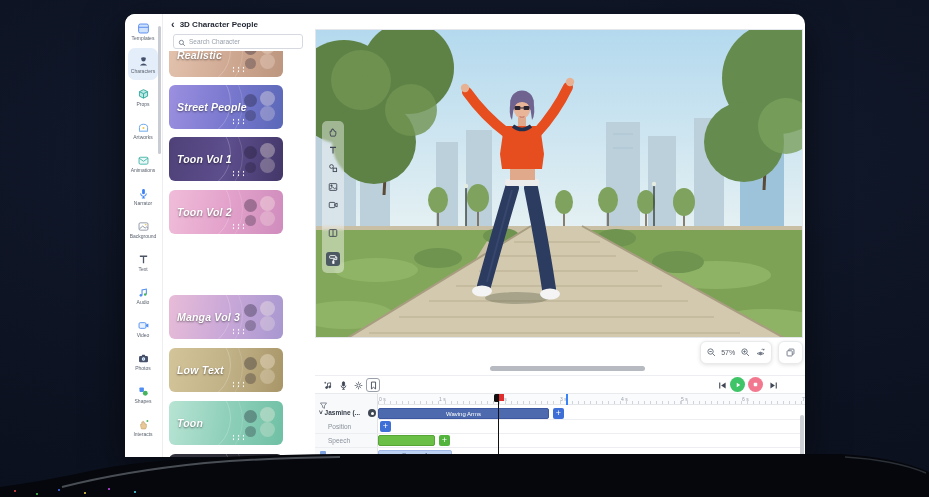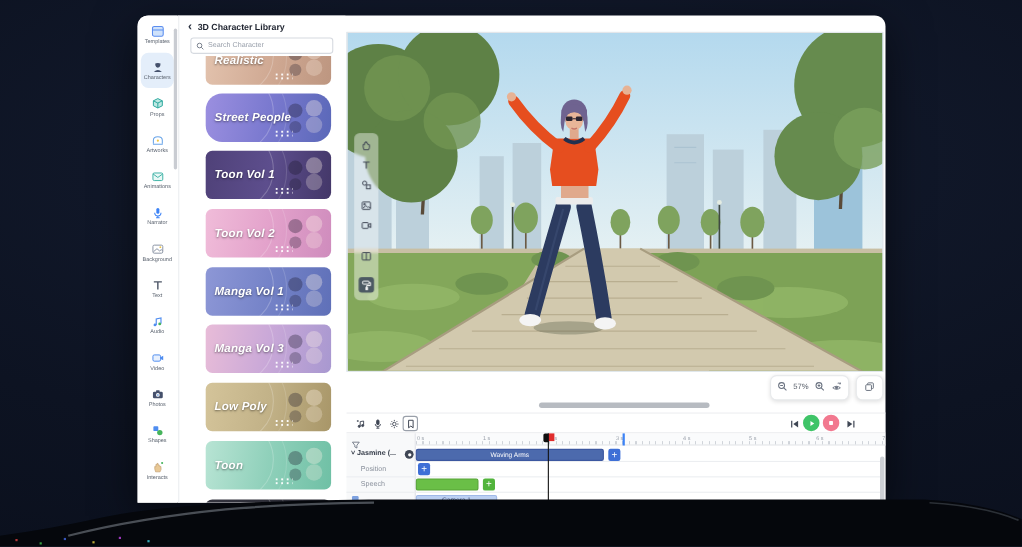--- a/index.html
+++ b/index.html
@@ -24,35 +24,35 @@
   
   .panel{position:absolute;left:37px;top:0;width:152px;height:100%;background:#fff;border-left:1px solid #eceef1;}
   .p-head{position:absolute;left:8px;top:5px;display:flex;align-items:center;gap:5px;}
   .p-back{font-size:11px;color:#2a3140;font-weight:bold;line-height:10px;cursor:pointer;}
   .p-title{font-size:8px;font-weight:bold;color:#1f2430;}
   .p-search{position:absolute;left:10px;top:20px;width:130px;height:15px;border:1px solid #d6dae0;border-radius:3px;
     display:flex;align-items:center;gap:3px;padding:0 4px;background:#fff;}
   .p-search input{border:0;outline:0;width:100%;font-size:6.5px;color:#394150;padding:0;background:transparent;}
   .p-search input::placeholder{color:#9aa1ac;}
   .cards{position:absolute;left:0;top:37px;bottom:0;width:100%;overflow:hidden;}
-  .card{position:absolute;left:6px;width:114px;height:44px;border-radius:6px;overflow:hidden;cursor:pointer;margin-left:18px;}
+  .card{position:absolute;left:6px;width:114px;height:44px;border-radius:6px;overflow:hidden;cursor:pointer;}
   .card::before{content:"";position:absolute;left:-12px;top:-20px;width:72px;height:72px;border:1px solid rgba(255,255,255,.22);border-radius:50%;}
   .card::after{content:"";position:absolute;left:-20px;top:-28px;width:92px;height:92px;border:1px solid rgba(255,255,255,.14);border-radius:50%;}
   .card-lb{position:absolute;left:8px;top:50%;transform:translateY(-50%);font-size:10.5px;font-weight:800;
     font-style:italic;color:#fff;text-shadow:0 1px 2px rgba(0,0,0,.5);letter-spacing:.2px;z-index:2;}
   .fig{position:absolute;right:6px;top:5px;bottom:0;width:48px;z-index:1;}
   .fig::before{content:"";position:absolute;right:20px;top:4px;width:13px;height:13px;border-radius:50%;
     background:rgba(25,22,40,.32);box-shadow:0 15px 0 -1px rgba(25,22,40,.28);}
   .fig::after{content:"";position:absolute;right:2px;top:1px;width:15px;height:15px;border-radius:50%;
     background:rgba(255,242,232,.34);box-shadow:0 15px 0 0 rgba(255,242,232,.26);}
   .dots{position:absolute;left:54%;bottom:4px;width:17px;height:7px;z-index:2;
     background-image:radial-gradient(circle, rgba(255,255,255,.95) .8px, transparent 1.1px);
     background-size:5px 3.5px;}
   .c0{background:linear-gradient(100deg,#e3c3ae,#cfa892 55%,#bd9680);}
-  .c1{background:linear-gradient(100deg,#9b8fe0,#7a79cf 50%,#5a68b8);border-radius:15px;}
+  .c1{background:linear-gradient(100deg,#9b8fe0,#7a79cf 50%,#5a68b8);}
   .c2{background:linear-gradient(100deg,#4f4178,#5d4e8d 50%,#433768);padding-left:15px;}
   .c3{background:linear-gradient(100deg,#f0bcd9,#e3a2cb 50%,#cf8cbd);text-align:right;}
   .c4{background:linear-gradient(100deg,#8d97d6,#7583c8 50%,#5f70b8);}
   .c5{background:linear-gradient(100deg,#e8bcd8,#c9a8d8 50%,#a898d0);}
   .c6{background:linear-gradient(100deg,#d4c49a,#c2b288 50%,#a89668);}
   .c7{background:linear-gradient(100deg,#b8e4d4,#8fd0ba 50%,#6fc0a5);}
   .c8{background:linear-gradient(100deg,#34343f,#26262f);}
   .p-scroll{position:absolute;left:181px;top:41px;width:5px;height:235px;background:#c2c6cc;border-radius:3px;}
 
   
@@ -230,21 +230,21 @@
           </span>
         <span class="sb-lb">Interacts</span>
       </div>
 
       <div class="sb-scroll"></div>
     </div>
 
     <div class="panel">
       <div class="p-head">
         <span class="p-back">‹</span>
-        <span class="p-title">3D Character Library</span>
+        <span class="p-title">3D Character People</span>
       </div>
       <div class="p-search">
         <span><svg width="8" height="8" viewBox="0 0 16 16" fill="none">
               <circle cx="6.8" cy="6.8" r="4.2" stroke="#6a7280" stroke-width="1.6"></circle>
               <path d="M10 10 L13.8 13.8" stroke="#6a7280" stroke-width="1.6"></path>
             </svg></span>
         <input placeholder="Search Character" style="">
       </div>
 
       <div class="cards">
@@ -261,33 +261,28 @@
         <div class="card c2" style="top:86px">
             <span class="fig"></span>
             <span class="card-lb">Toon Vol 1</span>
             <span class="dots"></span>
           </div>
         <div class="card c3" style="top:139px">
             <span class="fig"></span>
             <span class="card-lb">Toon Vol 2</span>
             <span class="dots"></span>
           </div>
-        <div class="card c4" style="top:192px">
-            <span class="fig"></span>
-            <span class="card-lb">Manga Vol 1</span>
-            <span class="dots"></span>
-          </div>
         <div class="card c5" style="top:244px">
             <span class="fig"></span>
             <span class="card-lb">Manga Vol 3</span>
             <span class="dots"></span>
           </div>
         <div class="card c6" style="top:297px">
             <span class="fig"></span>
-            <span class="card-lb">Low Poly</span>
+            <span class="card-lb">Low Text</span>
             <span class="dots"></span>
           </div>
         <div class="card c7" style="top:350px">
             <span class="fig"></span>
             <span class="card-lb">Toon</span>
             <span class="dots"></span>
           </div>
         <div class="card c8" style="top:403px">
             <span class="card-lb"></span>
           </div>

